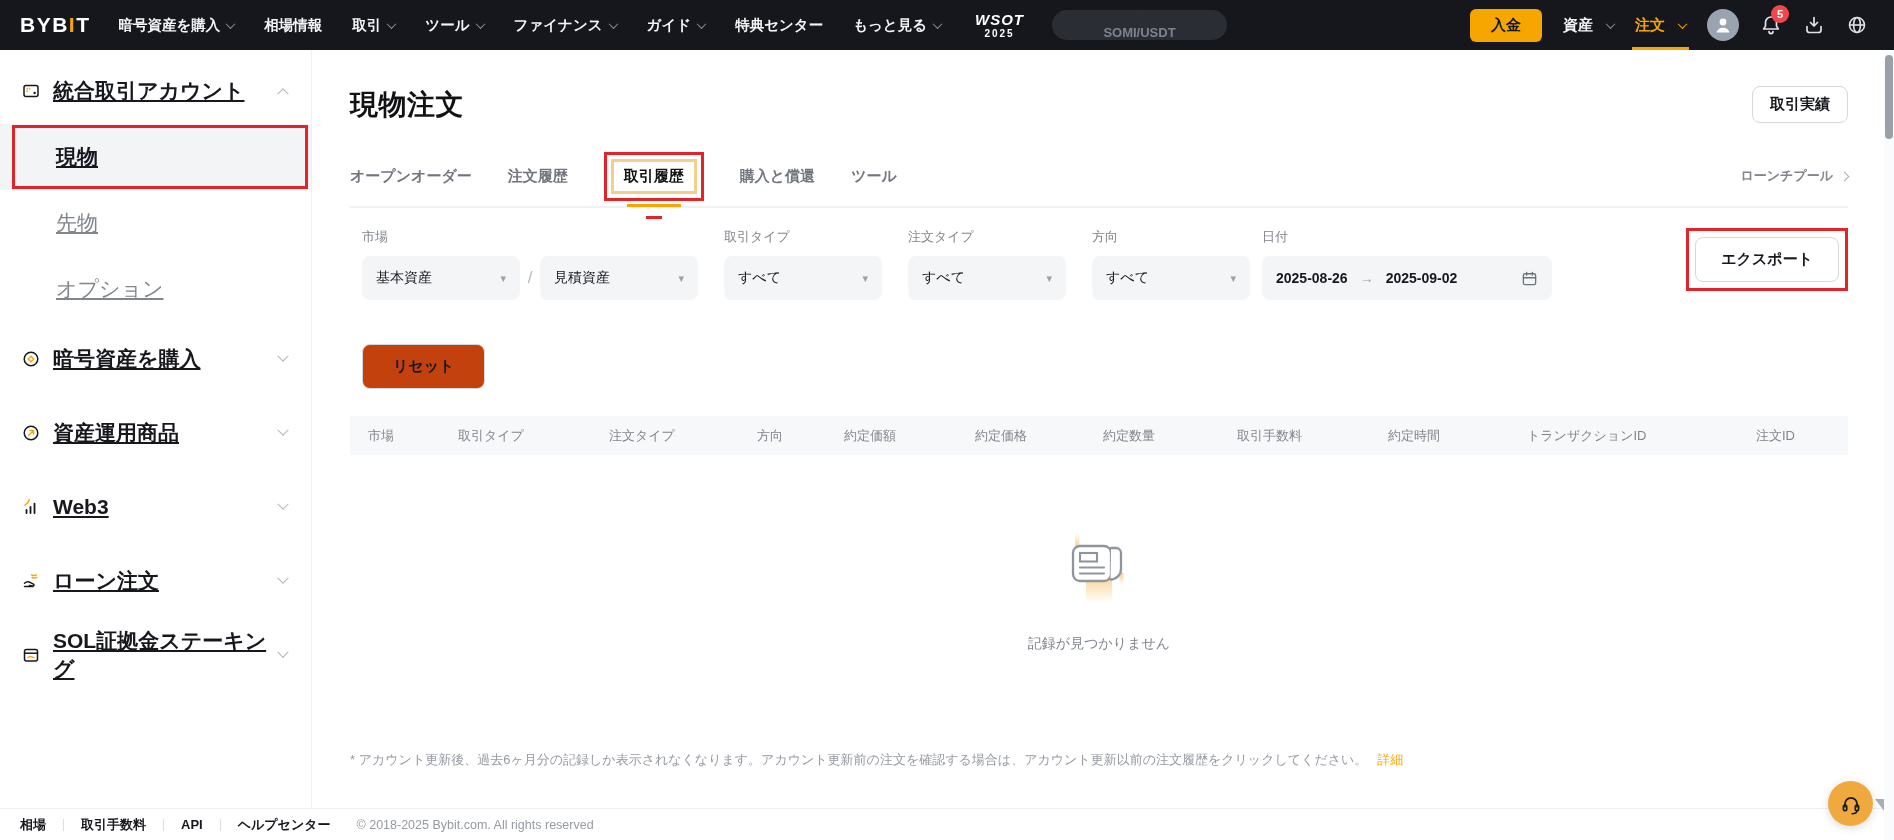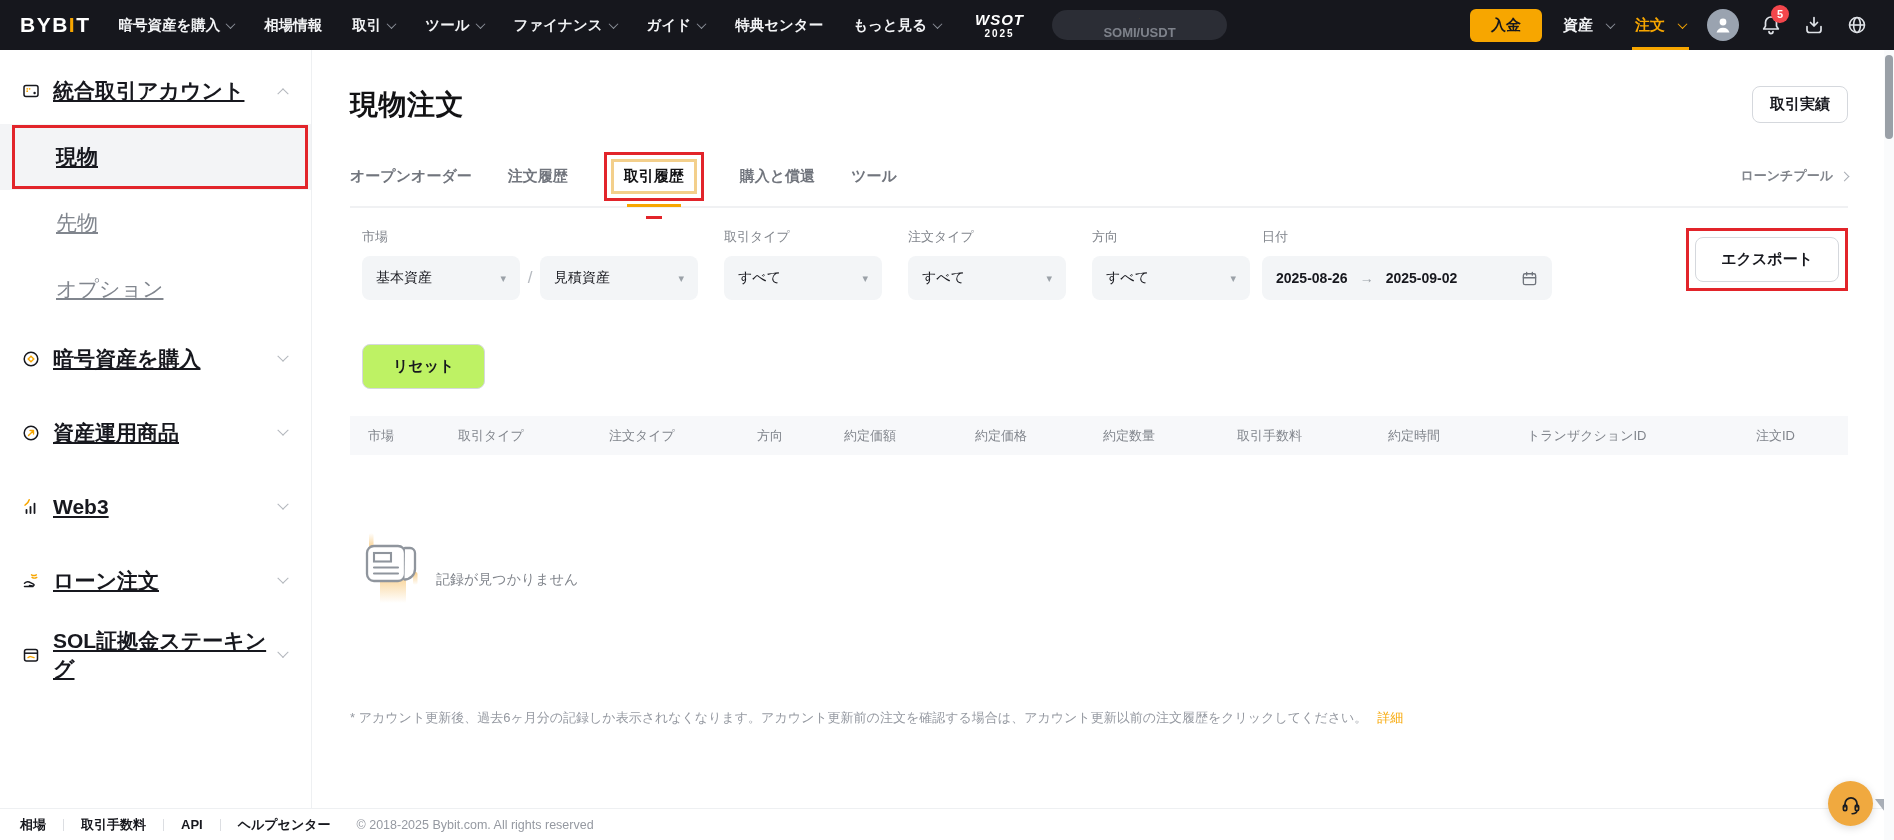--- a/index.html
+++ b/index.html
@@ -93,29 +93,29 @@
   .slash { width:20px; text-align:center; color:#b6bac0; font-size:17px; }
   .datebox {
     width:290px; height:44px; background:#f3f5f7; border-radius:8px;
     display:flex; align-items:center; padding:0 14px; gap:12px;
     font-size:14px; font-weight:600; color:#17181e; cursor:pointer;
   }
   .datebox .arrow { color:#9ba1a8; font-size:14px; }
   .datebox .cal { margin-left:auto; display:flex; }
   .export-wrap { margin-left:auto; border:3px solid #e2242a; padding:6px; }
   .btn-export { background:#fff; border:1px solid #d5d8dd; border-radius:8px; font-size:15px; font-weight:700; color:#17181e; padding:12px 25px; cursor:pointer; font-family:inherit; }
-  .btn-reset { margin-top:44px; margin-left:12px; background:#bef264; border:1px solid #d5d8dd; border-radius:8px; font-size:15px; font-weight:700; color:#17181e; padding:12px 30px; cursor:pointer; font-family:inherit; }
+  .btn-reset { margin-top:44px; margin-left:12px; background:#c2410c; border:1px solid #d5d8dd; border-radius:8px; font-size:15px; font-weight:700; color:#17181e; padding:12px 30px; cursor:pointer; font-family:inherit; }
   
   .thead { margin-top:27px; height:39px; background:#f7f8fa; display:flex; align-items:center; padding-left:18px; font-size:13px; color:#81858c; }
   .thead span { flex:none; white-space:nowrap; }
   .thead .c0{width:90px}.thead .c1{width:151px}.thead .c2{width:148px}.thead .c3{width:87px}
   .thead .c4{width:131px}.thead .c5{width:128px}.thead .c6{width:134px}.thead .c7{width:151px}
   .thead .c8{width:139px}.thead .c9{width:229px}.thead .c10{flex:1}
   
-  .empty { margin-top:70px; display:flex; flex-direction:row; align-items:center; }
+  .empty { margin-top:70px; display:flex; flex-direction:column; align-items:center;justify-content:space-between; }
   .empty-text { margin-top:24px; font-size:14px; color:#81858c; }
   
   .note { margin-top:98px; font-size:13px; color:#9599a1; white-space:nowrap; }
   .note .detail-link { color:#f7a600; cursor:pointer; margin-left:10px; }
   
   .footer { height:32px; border-top:1px solid #eef0f2; display:flex; align-items:center; padding:0 20px; background:#fff; }
   .f-link { font-size:13px; font-weight:600; color:#17181e; cursor:pointer; white-space:nowrap; }
   .f-div { width:1px; height:12px; background:#dcdee2; margin:0 17px; }
   .copyright { margin-left:26px; font-size:12.5px; color:#9599a1; }
   

